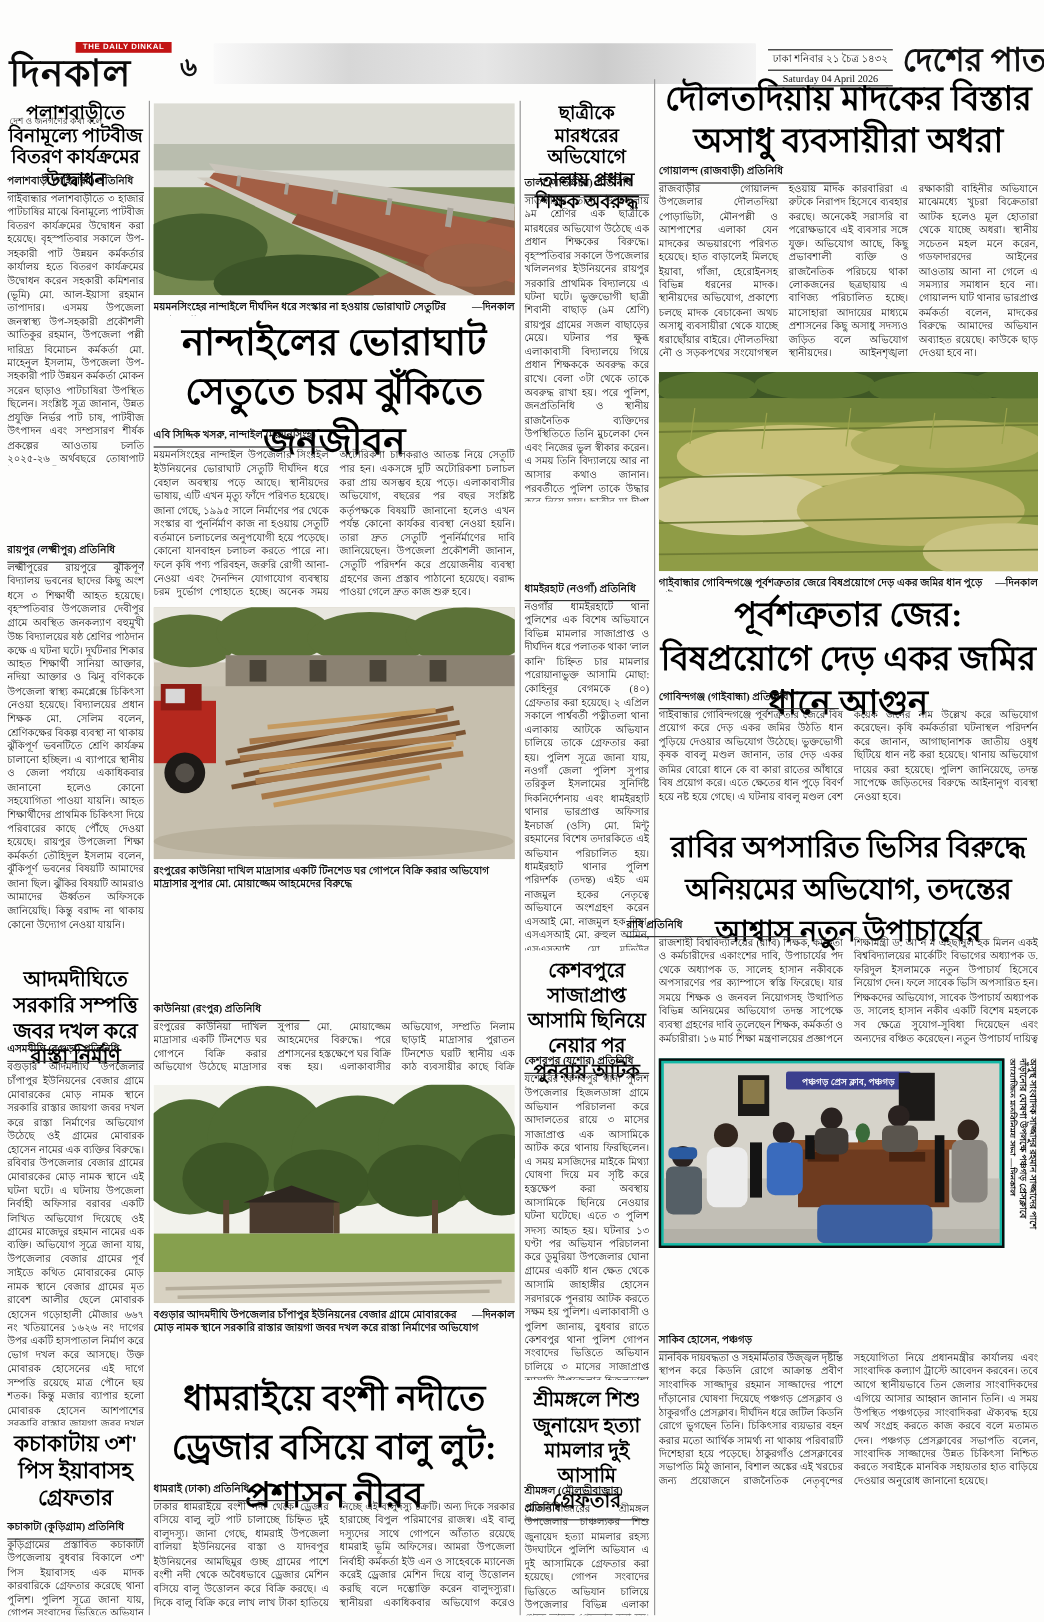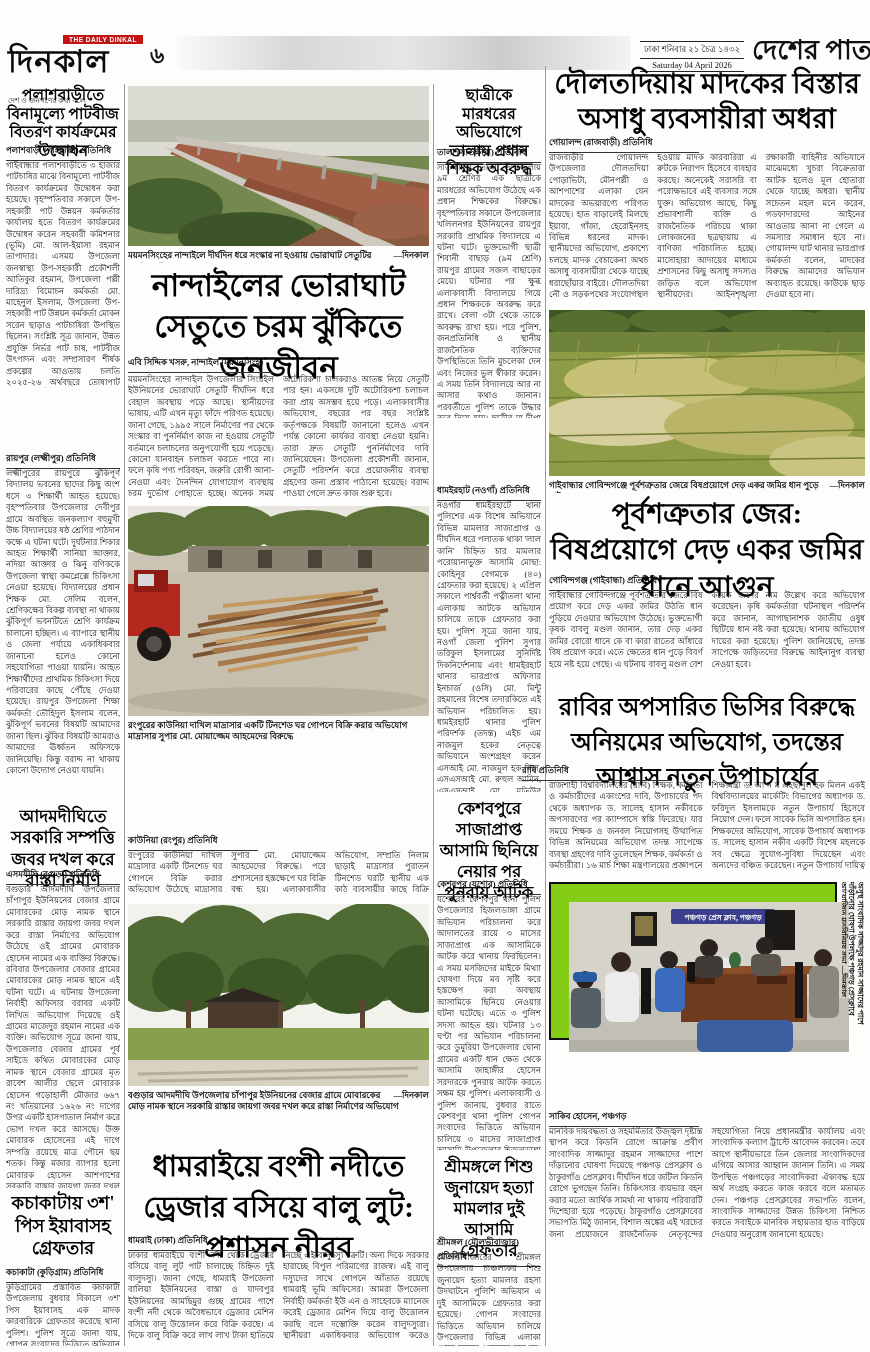--- a/index.html
+++ b/index.html
@@ -23,21 +23,21 @@
   .hl-s{font-size:15.5px;line-height:1.2;}
   .hl-m{font-size:17px;line-height:1.25;}
   .by{font-size:8.6px;font-weight:bold;border-bottom:1px solid #333;padding-bottom:2px;}
   .bd{font-size:8.4px;line-height:1.36;text-align:justify;overflow:hidden;color:#141414;}
   .c2{column-count:2;column-gap:9px;}
   .c3{column-count:3;column-gap:9px;}
   .cap{font-size:8.6px;font-weight:bold;line-height:1.3;overflow:hidden;}
   .cap .credit{float:right;font-weight:bold;}
   .vrule{position:absolute;width:1px;background:#9a9a9a;}
   .photo{display:block;}
-  .frame{border:2px solid #0d0d0d;background:#84cc16;padding:18px;}
+  .frame{border:2px solid #0d0d0d;background:#14b8a6;padding:2px;}
   .vcap{writing-mode:vertical-rl;font-size:7.6px;font-weight:bold;line-height:1.15;overflow:hidden;}
 </style>
 </head>
 <body>
 
 <div class="page">
 
   <div class="abs" style="left:8px;top:28px;width:135px;">
     <div style="text-align:right;"><span class="brand-mini">THE DAILY DINKAL</span></div>
     <div class="brand">দিনকাল</div>

